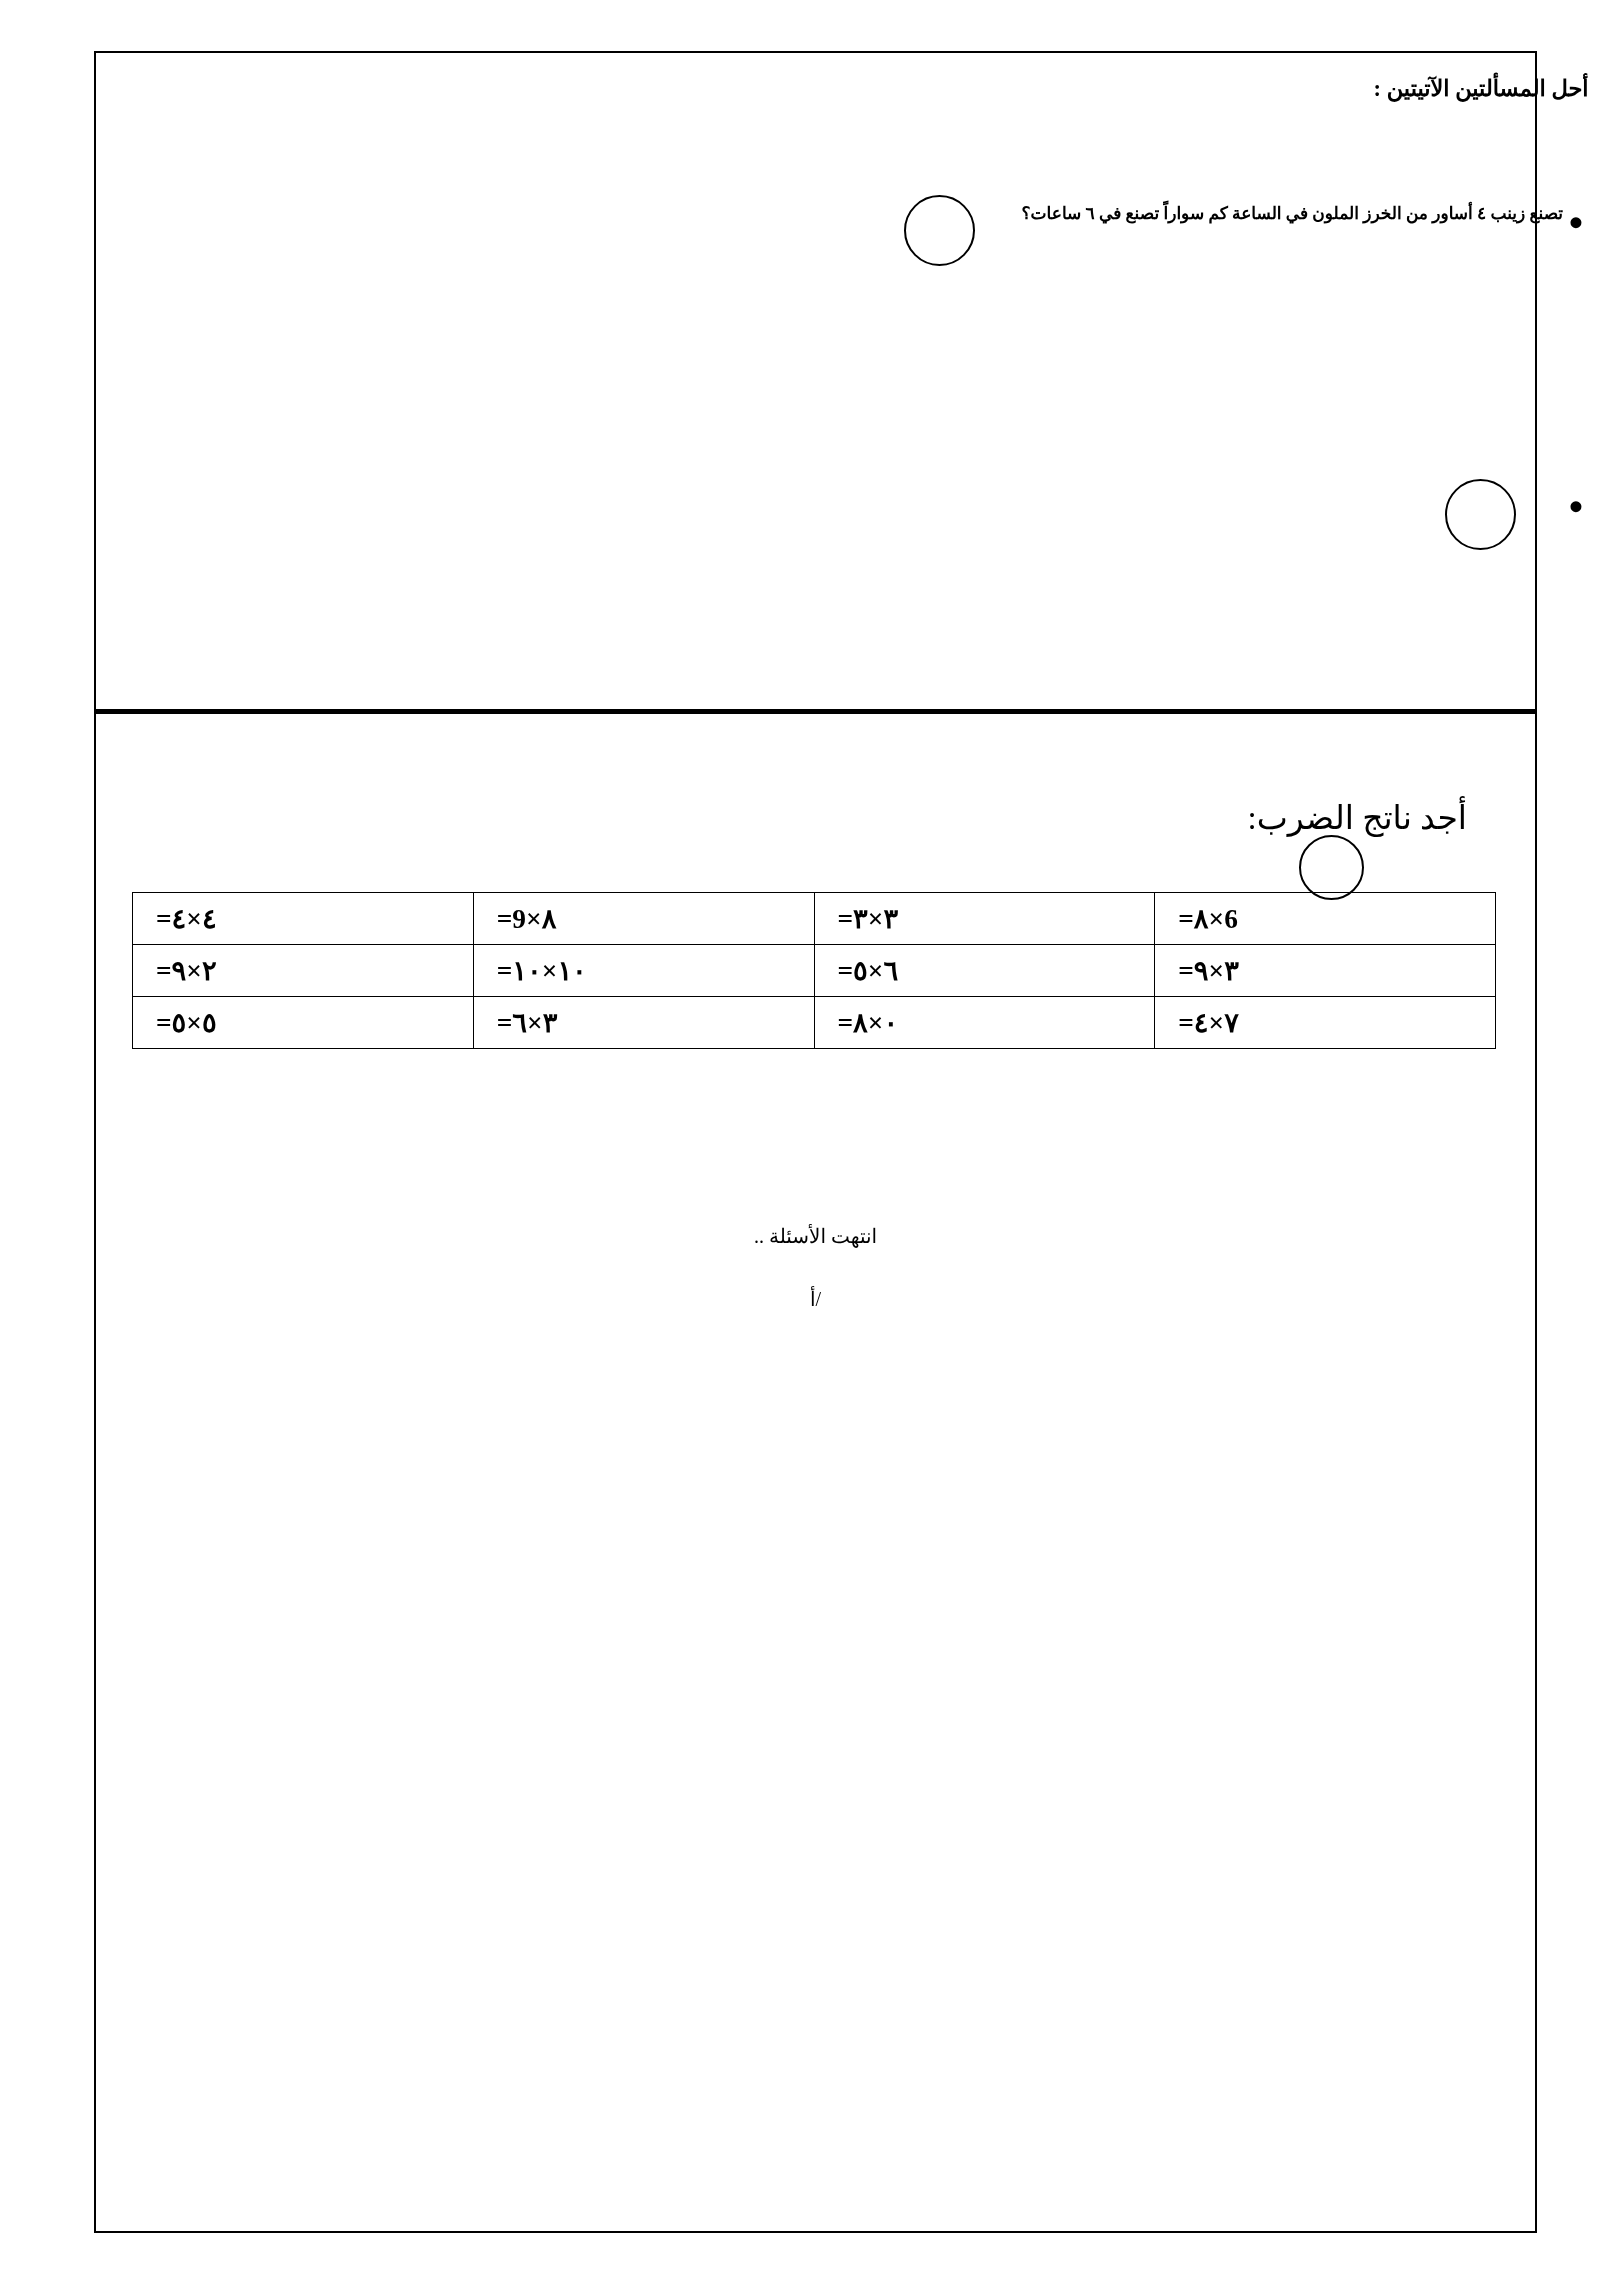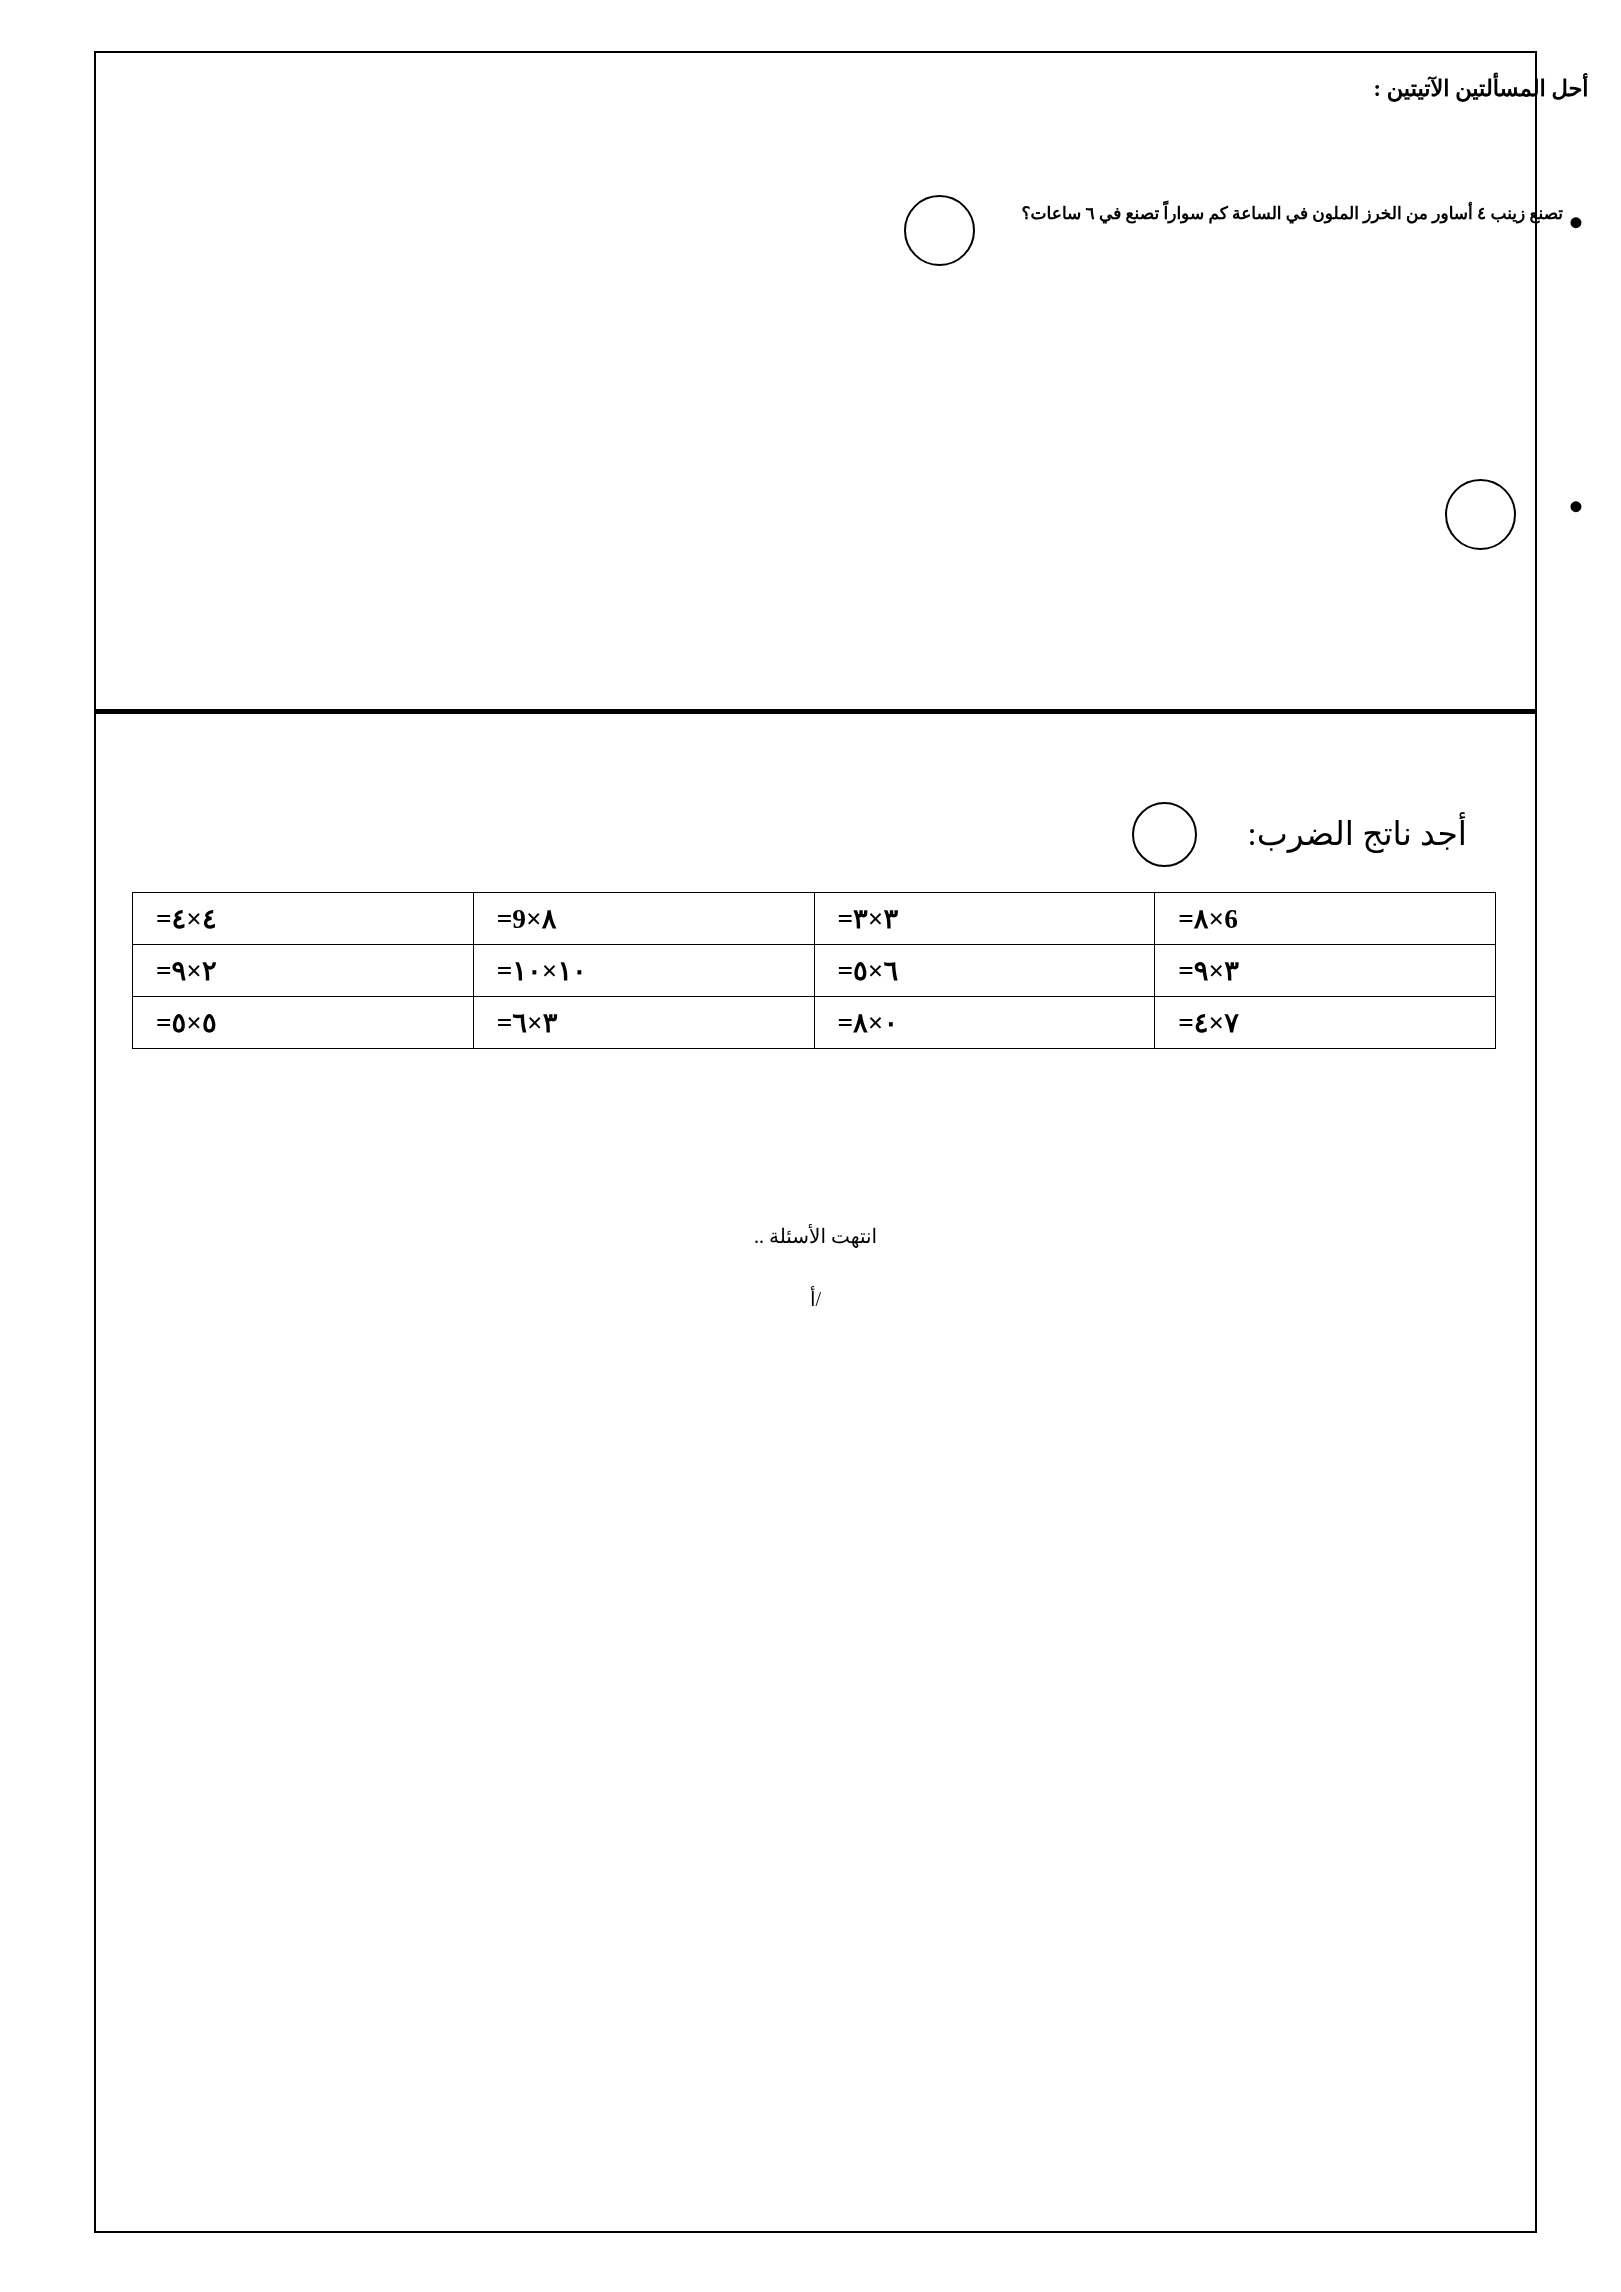--- a/index.html
+++ b/index.html
@@ -119,20 +119,21 @@
     top: 714px;
     width: 1437px;
     height: 1517px;
   }
 
   .products-header {
     position: absolute;
     right: 67px;
     top: 88px;
     display: flex;
+    flex-direction: column;
     align-items: center;
     direction: rtl;
   }
   .products-title {
     font-family: "Liberation Serif", serif;
     font-size: 33px;
     line-height: 1;
     direction: rtl;
     white-space: nowrap;
   }

